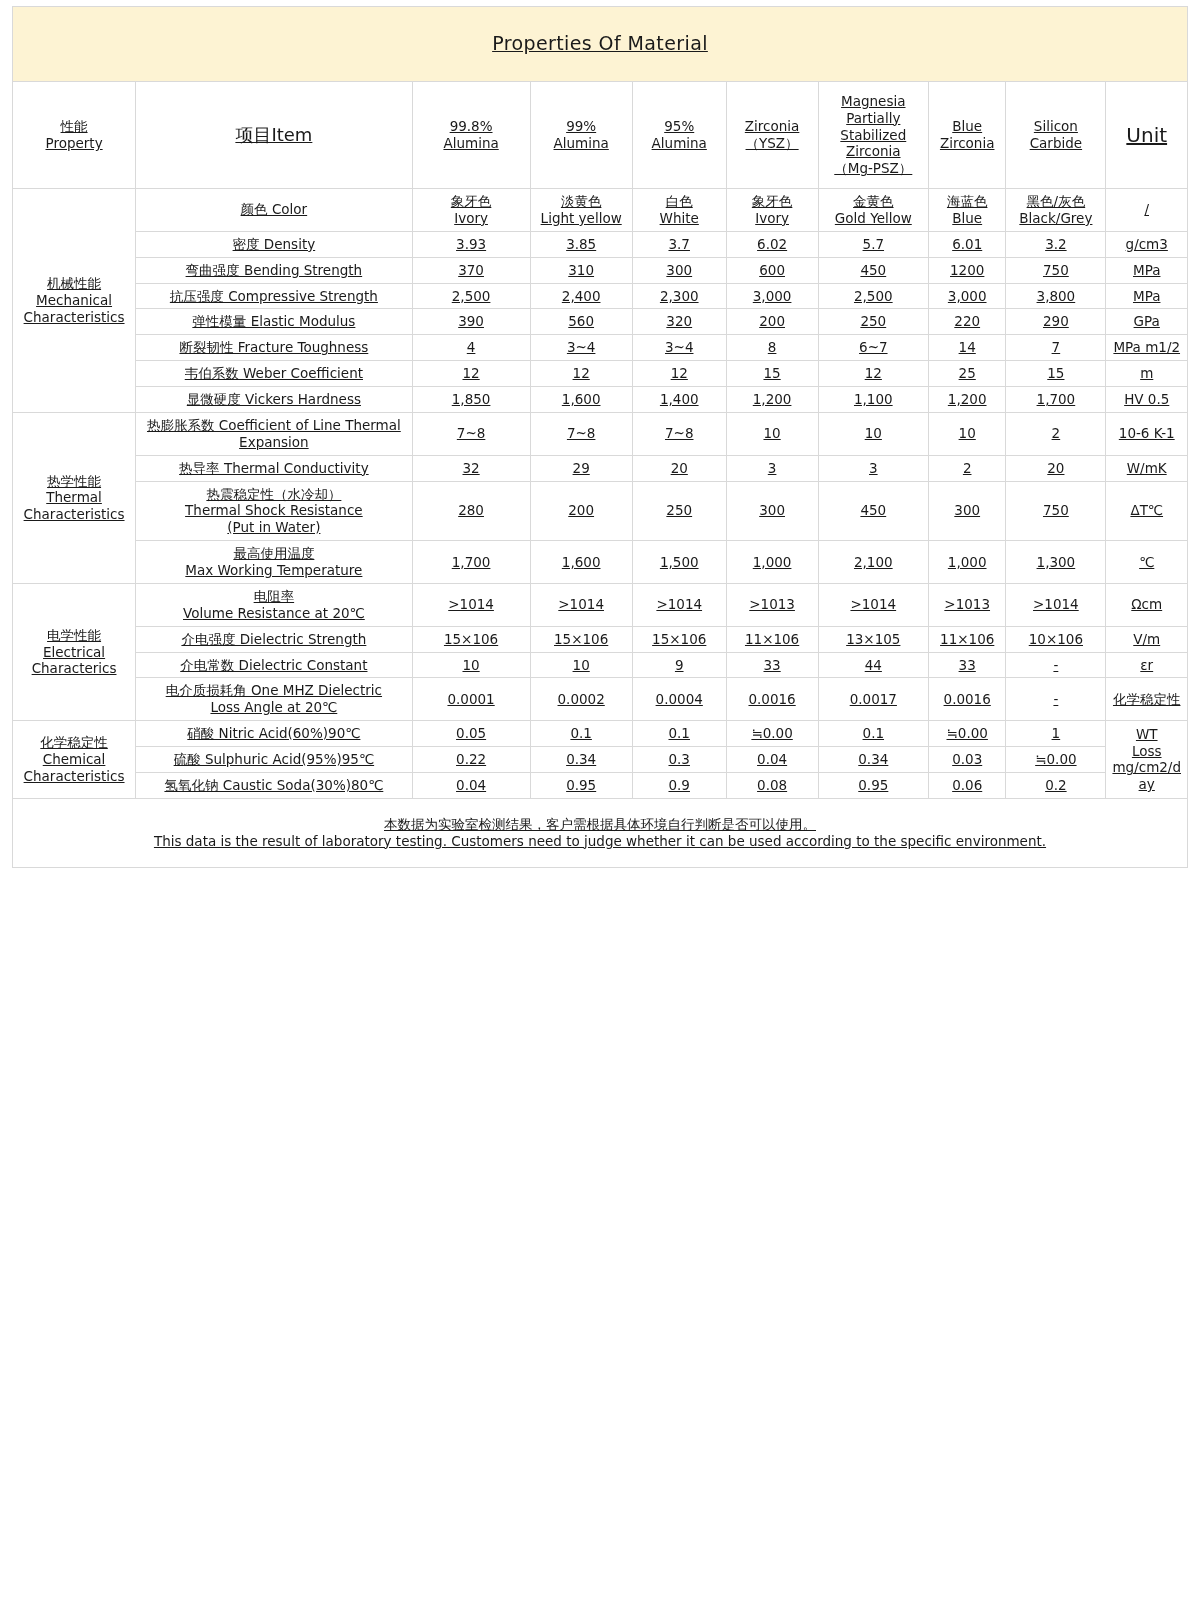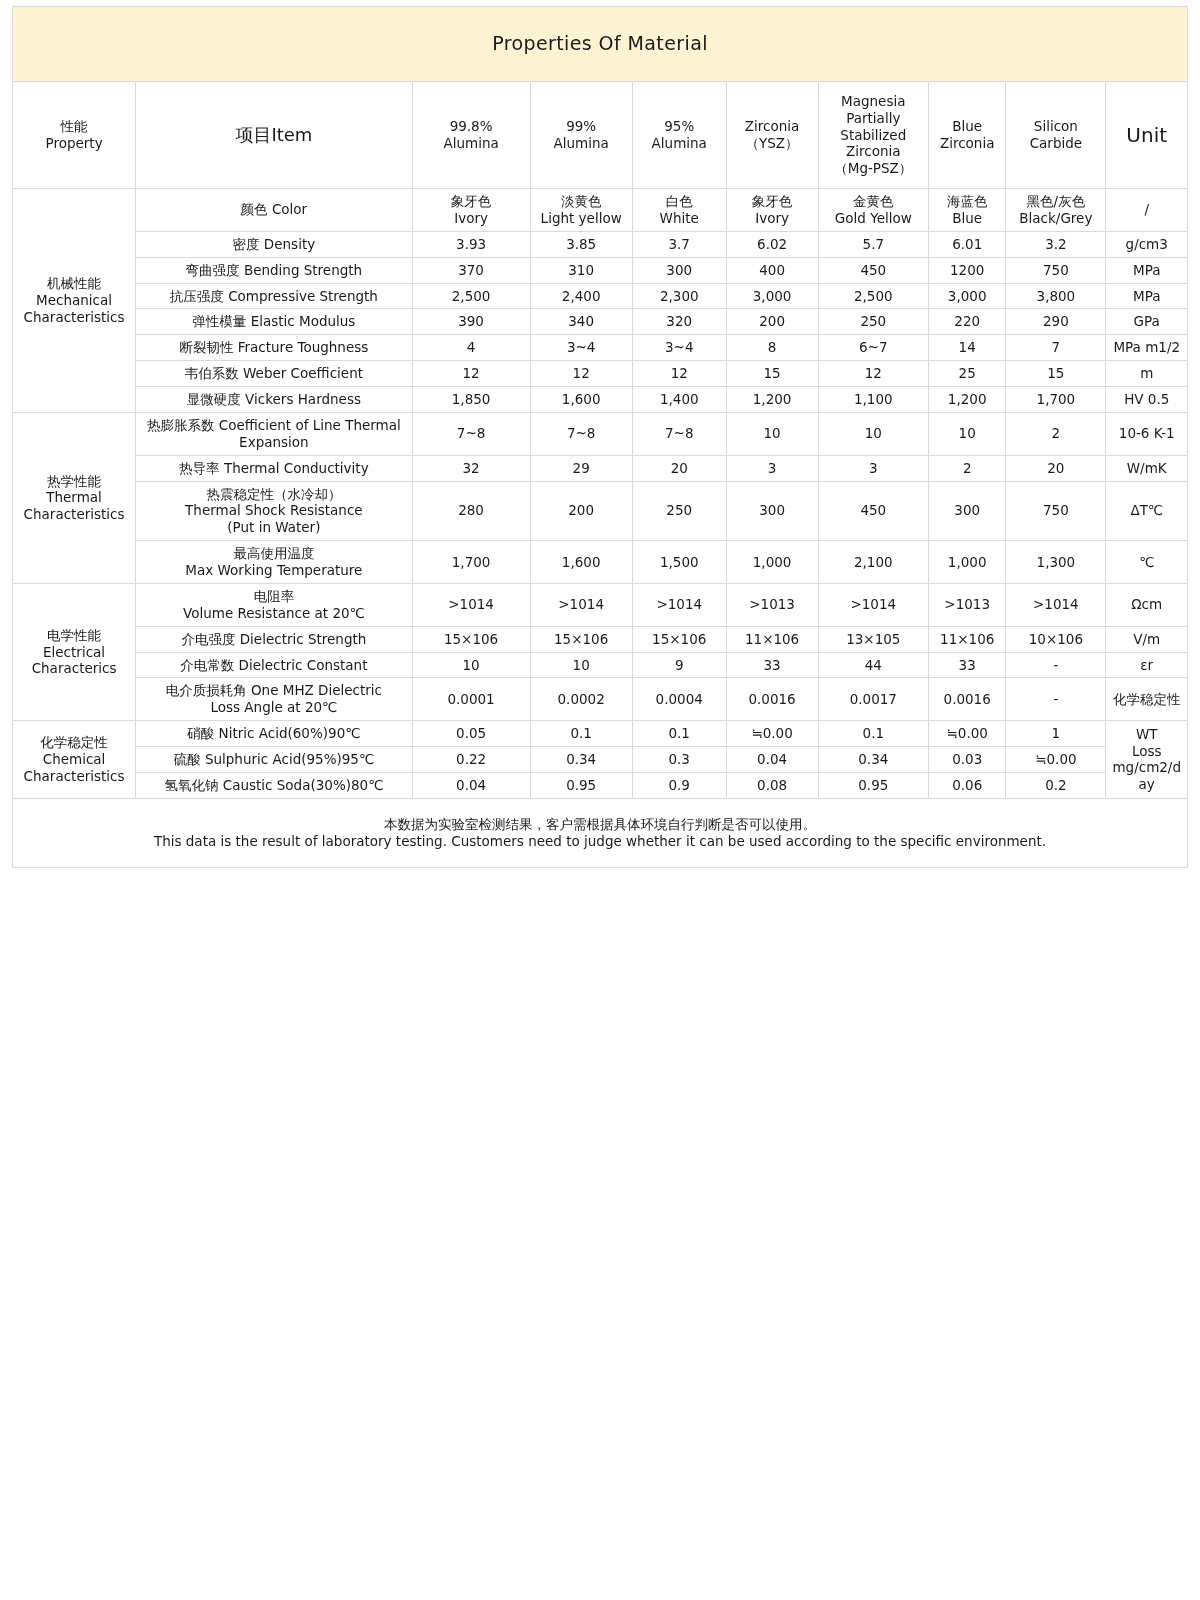--- a/index.html
+++ b/index.html
@@ -15,20 +15,21 @@
   }
   .sheet {
     width: 1176px;
     margin: 6px 12px;
     box-sizing: border-box;
   }
   table.props {
     border-collapse: collapse;
     width: 100%;
     table-layout: fixed;
+    text-decoration: underline;
   }
   table.props td, table.props th {
     border: 1px solid #d9d9d9;
     text-align: center;
     vertical-align: middle;
     font-weight: normal;
     padding: 4px 3px;
     line-height: 1.25;
     word-wrap: break-word;
     overflow-wrap: break-word;
@@ -137,41 +138,41 @@
           <td class="val">5.7</td>
           <td class="val">6.01</td>
           <td class="val">3.2</td>
           <td class="unit">g/cm3</td>
         </tr>
         <tr>
           <td class="item">弯曲强度 Bending Strength</td>
           <td class="val">370</td>
           <td class="val">310</td>
           <td class="val">300</td>
-          <td class="val">400</td>
+          <td class="val">600</td>
           <td class="val">450</td>
           <td class="val">1200</td>
           <td class="val">750</td>
           <td class="unit">MPa</td>
         </tr>
         <tr>
           <td class="item">抗压强度 Compressive Strength</td>
           <td class="val">2,500</td>
           <td class="val">2,400</td>
           <td class="val">2,300</td>
           <td class="val">3,000</td>
           <td class="val">2,500</td>
           <td class="val">3,000</td>
           <td class="val">3,800</td>
           <td class="unit">MPa</td>
         </tr>
         <tr>
           <td class="item">弹性模量 Elastic Modulus</td>
           <td class="val">390</td>
-          <td class="val">340</td>
+          <td class="val">560</td>
           <td class="val">320</td>
           <td class="val">200</td>
           <td class="val">250</td>
           <td class="val">220</td>
           <td class="val">290</td>
           <td class="unit">GPa</td>
         </tr>
         <tr>
           <td class="item">断裂韧性 Fracture Toughness</td>
           <td class="val">4</td>

